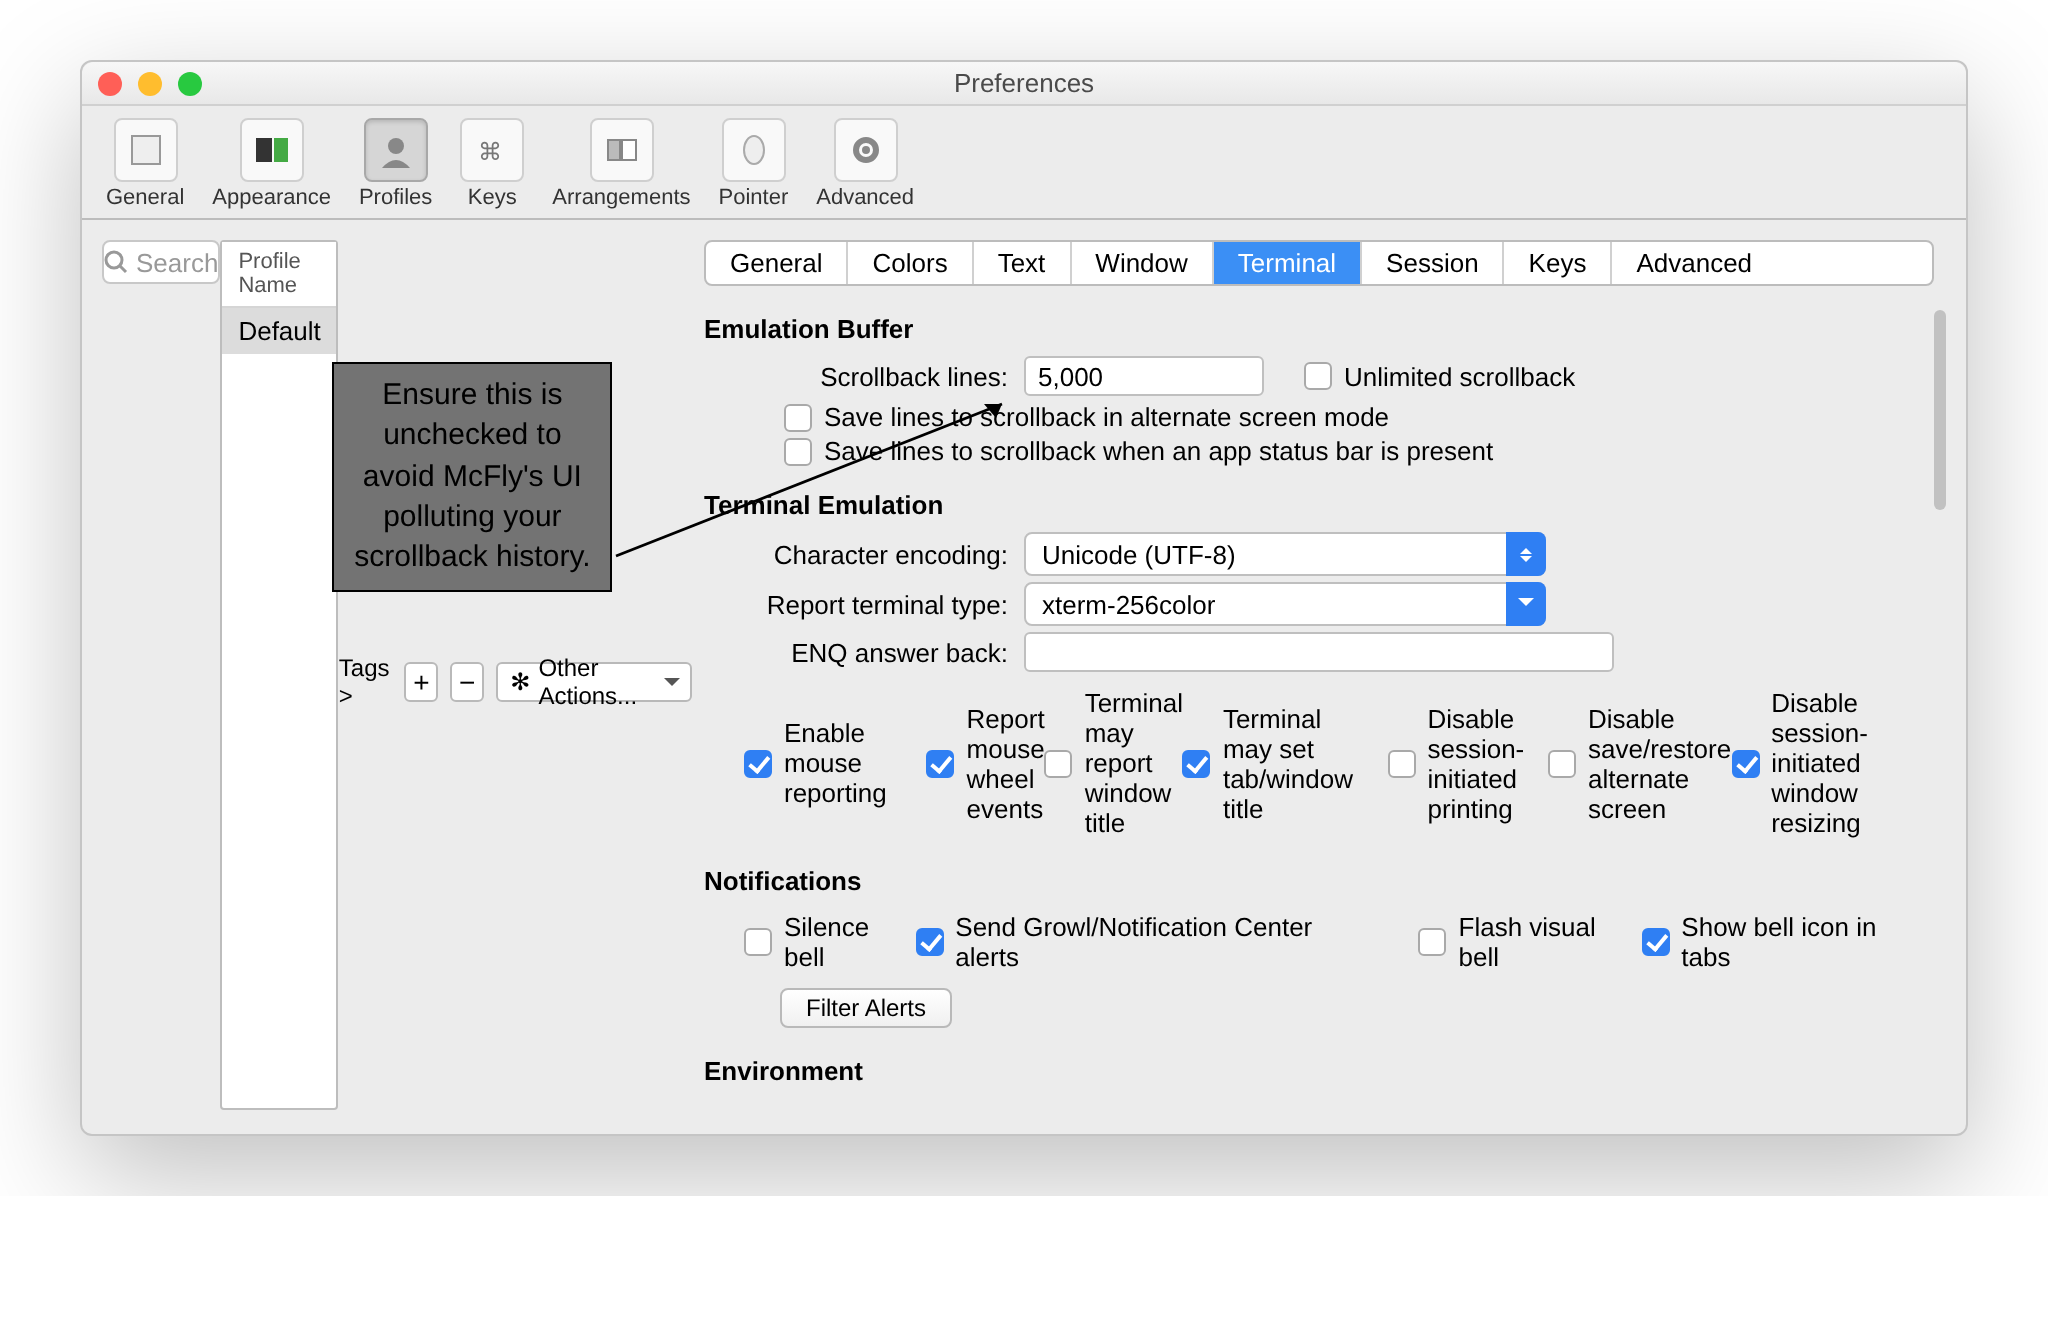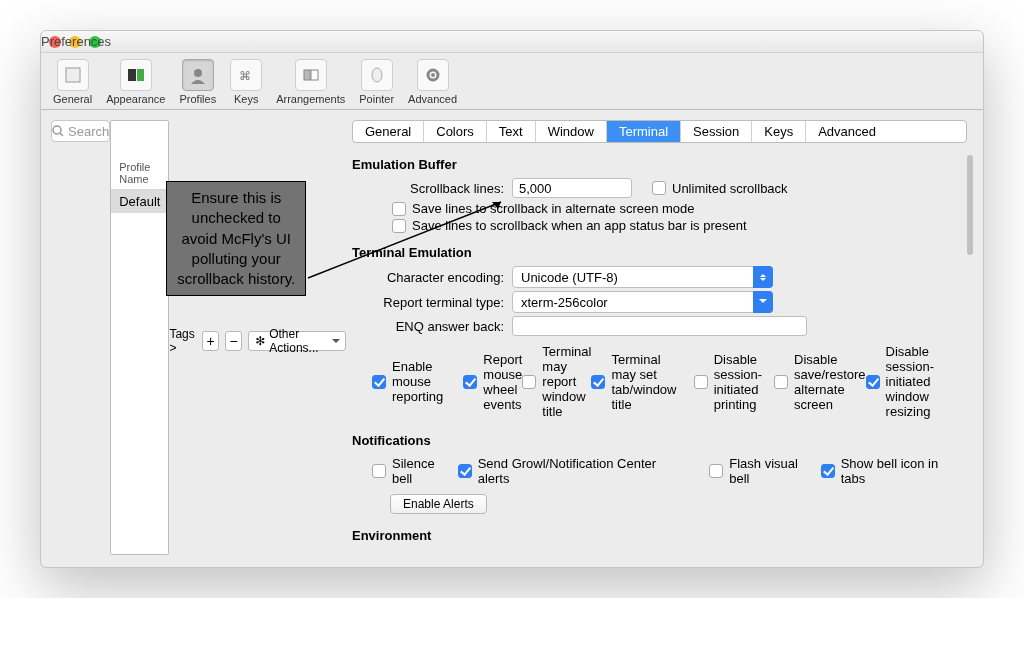--- a/index.html
+++ b/index.html
@@ -2,32 +2,32 @@
 <html><head>
 <meta charset="utf-8">
 <style>
 * { box-sizing: border-box; margin: 0; padding: 0; }
 body { font-family: -apple-system, "Helvetica Neue", Arial, sans-serif; font-size: 13px; color: #000; background: #fff; }
 .window { width: 944px; margin: 30px auto; background: #ececec; border: 1px solid #c5c5c5; border-radius: 6px; box-shadow: 0 20px 60px rgba(0,0,0,.25); }
 .titlebar { height: 22px; display: flex; align-items: center; padding: 0 8px; background: linear-gradient(#f7f7f7,#e8e8e8); border-bottom: 1px solid #d0d0d0; border-radius: 6px 6px 0 0; position: relative; }
 .traffic { display: flex; gap: 8px; }
 .traffic span { width: 12px; height: 12px; border-radius: 50%; display: block; }
 .t-close{background:#ff5f57}.t-min{background:#ffbd2e}.t-max{background:#28c940}
-.titlebar .title { position: absolute; left:0; right:0; font-size:13px; color:#4a4a4a; }
+.titlebar .title { position: absolute; left:0; right:0; text-align:center; font-size:13px; color:#4a4a4a; }
 .toolbar { display:flex; padding: 4px 6px 2px; gap:2px; background:#ececec; border-bottom:1px solid #bcbcbc; }
 .tb-item { display:flex; flex-direction:column; align-items:center; padding:2px 6px; border-radius:4px; min-width:44px; cursor:pointer; }
 .tb-item .icon { width:32px; height:32px; border-radius:4px; background:#f9f9f9; border:1px solid #cfcfcf; display:flex; align-items:center; justify-content:center; }
 .tb-item.active .icon { background:#d6d6d6; border-color:#a8a8a8; box-shadow: inset 0 1px 2px rgba(0,0,0,.15); }
 .tb-item .lbl { font-size:11px; margin-top:2px; color:#333; }
 .body { display:flex; padding: 10px 10px 12px; gap:10px; }
 .sidebar { width: 291px; display:flex; flex-direction:row; }
 .search { position:relative; background:#fff; border:1px solid #c8c8c8; border-radius:4px; height:22px; display:flex; align-items:center; justify-content:center; color:#999; font-size:13px; margin-bottom:8px; }
 .search svg { margin-right:4px; }
 .profile-box { background:#fff; border:1px solid #bdbdbd; border-radius:2px; flex:1; display:flex; flex-direction:column; position:relative; min-height:380px; }
-.ph-header { font-size:11px; color:#555; padding:4px 8px; border-bottom:1px solid #d5d5d5; background:#fff;margin-top:36px; }
+.ph-header { font-size:11px; color:#555; padding:4px 8px; border-bottom:1px solid #d5d5d5; background:#fff; }
 .ph-row { padding:4px 8px; background:#dcdcdc; font-size:13px; }
 .annotation { position:absolute; left:55px; top:60px; width:140px; border:1px solid #000; background:#737373; padding:6px 8px; font-size:15px; line-height:1.35; text-align:center; }
 .bottombar { display:flex; align-items:center; gap:6px; margin-top:6px; }
 .bottombar .tag { font-size:12px; }
 .sq-btn { width:22px; height:20px; border:1px solid #b9b9b9; background:#fff; border-radius:3px; display:flex; align-items:center; justify-content:center; font-size:14px; cursor:pointer; }
 .other { height:20px; border:1px solid #b9b9b9; background:#fff; border-radius:3px; padding:0 18px 0 6px; font-size:12px; display:flex; align-items:center; position:relative; cursor:pointer; }
 .other::after { content:""; position:absolute; right:5px; top:7px; border:4px solid transparent; border-top-color:#555; }
 .main { flex:1; display:flex; flex-direction:column; }
 .tabs { display:flex; background:#fff; border:1px solid #bcbcbc; border-radius:4px; overflow:hidden; margin:0 6px 8px 0; }
 .tab { padding:3px 12px; font-size:13px; border-right:1px solid #d0d0d0; cursor:pointer; }
@@ -261,19 +261,19 @@
             <label class="chk">
                 <span class="box"></span>
                 <span>Flash visual bell</span>
               </label>
             <label class="chk checked">
                 <span class="box"></span>
                 <span>Show bell icon in tabs</span>
               </label>
           </div>
         </div>
-        <div style="margin:6px 0 0 38px"><button class="btn">Enable Alerts</button></div>
+        <div style="margin:6px 0 0 38px"><button class="btn">Filter Alerts</button></div>
 
         <div class="section-title" style="margin-top:14px">Environment</div>
       </div>
     </div>
   </div>
 </div>
 
 </body></html>

